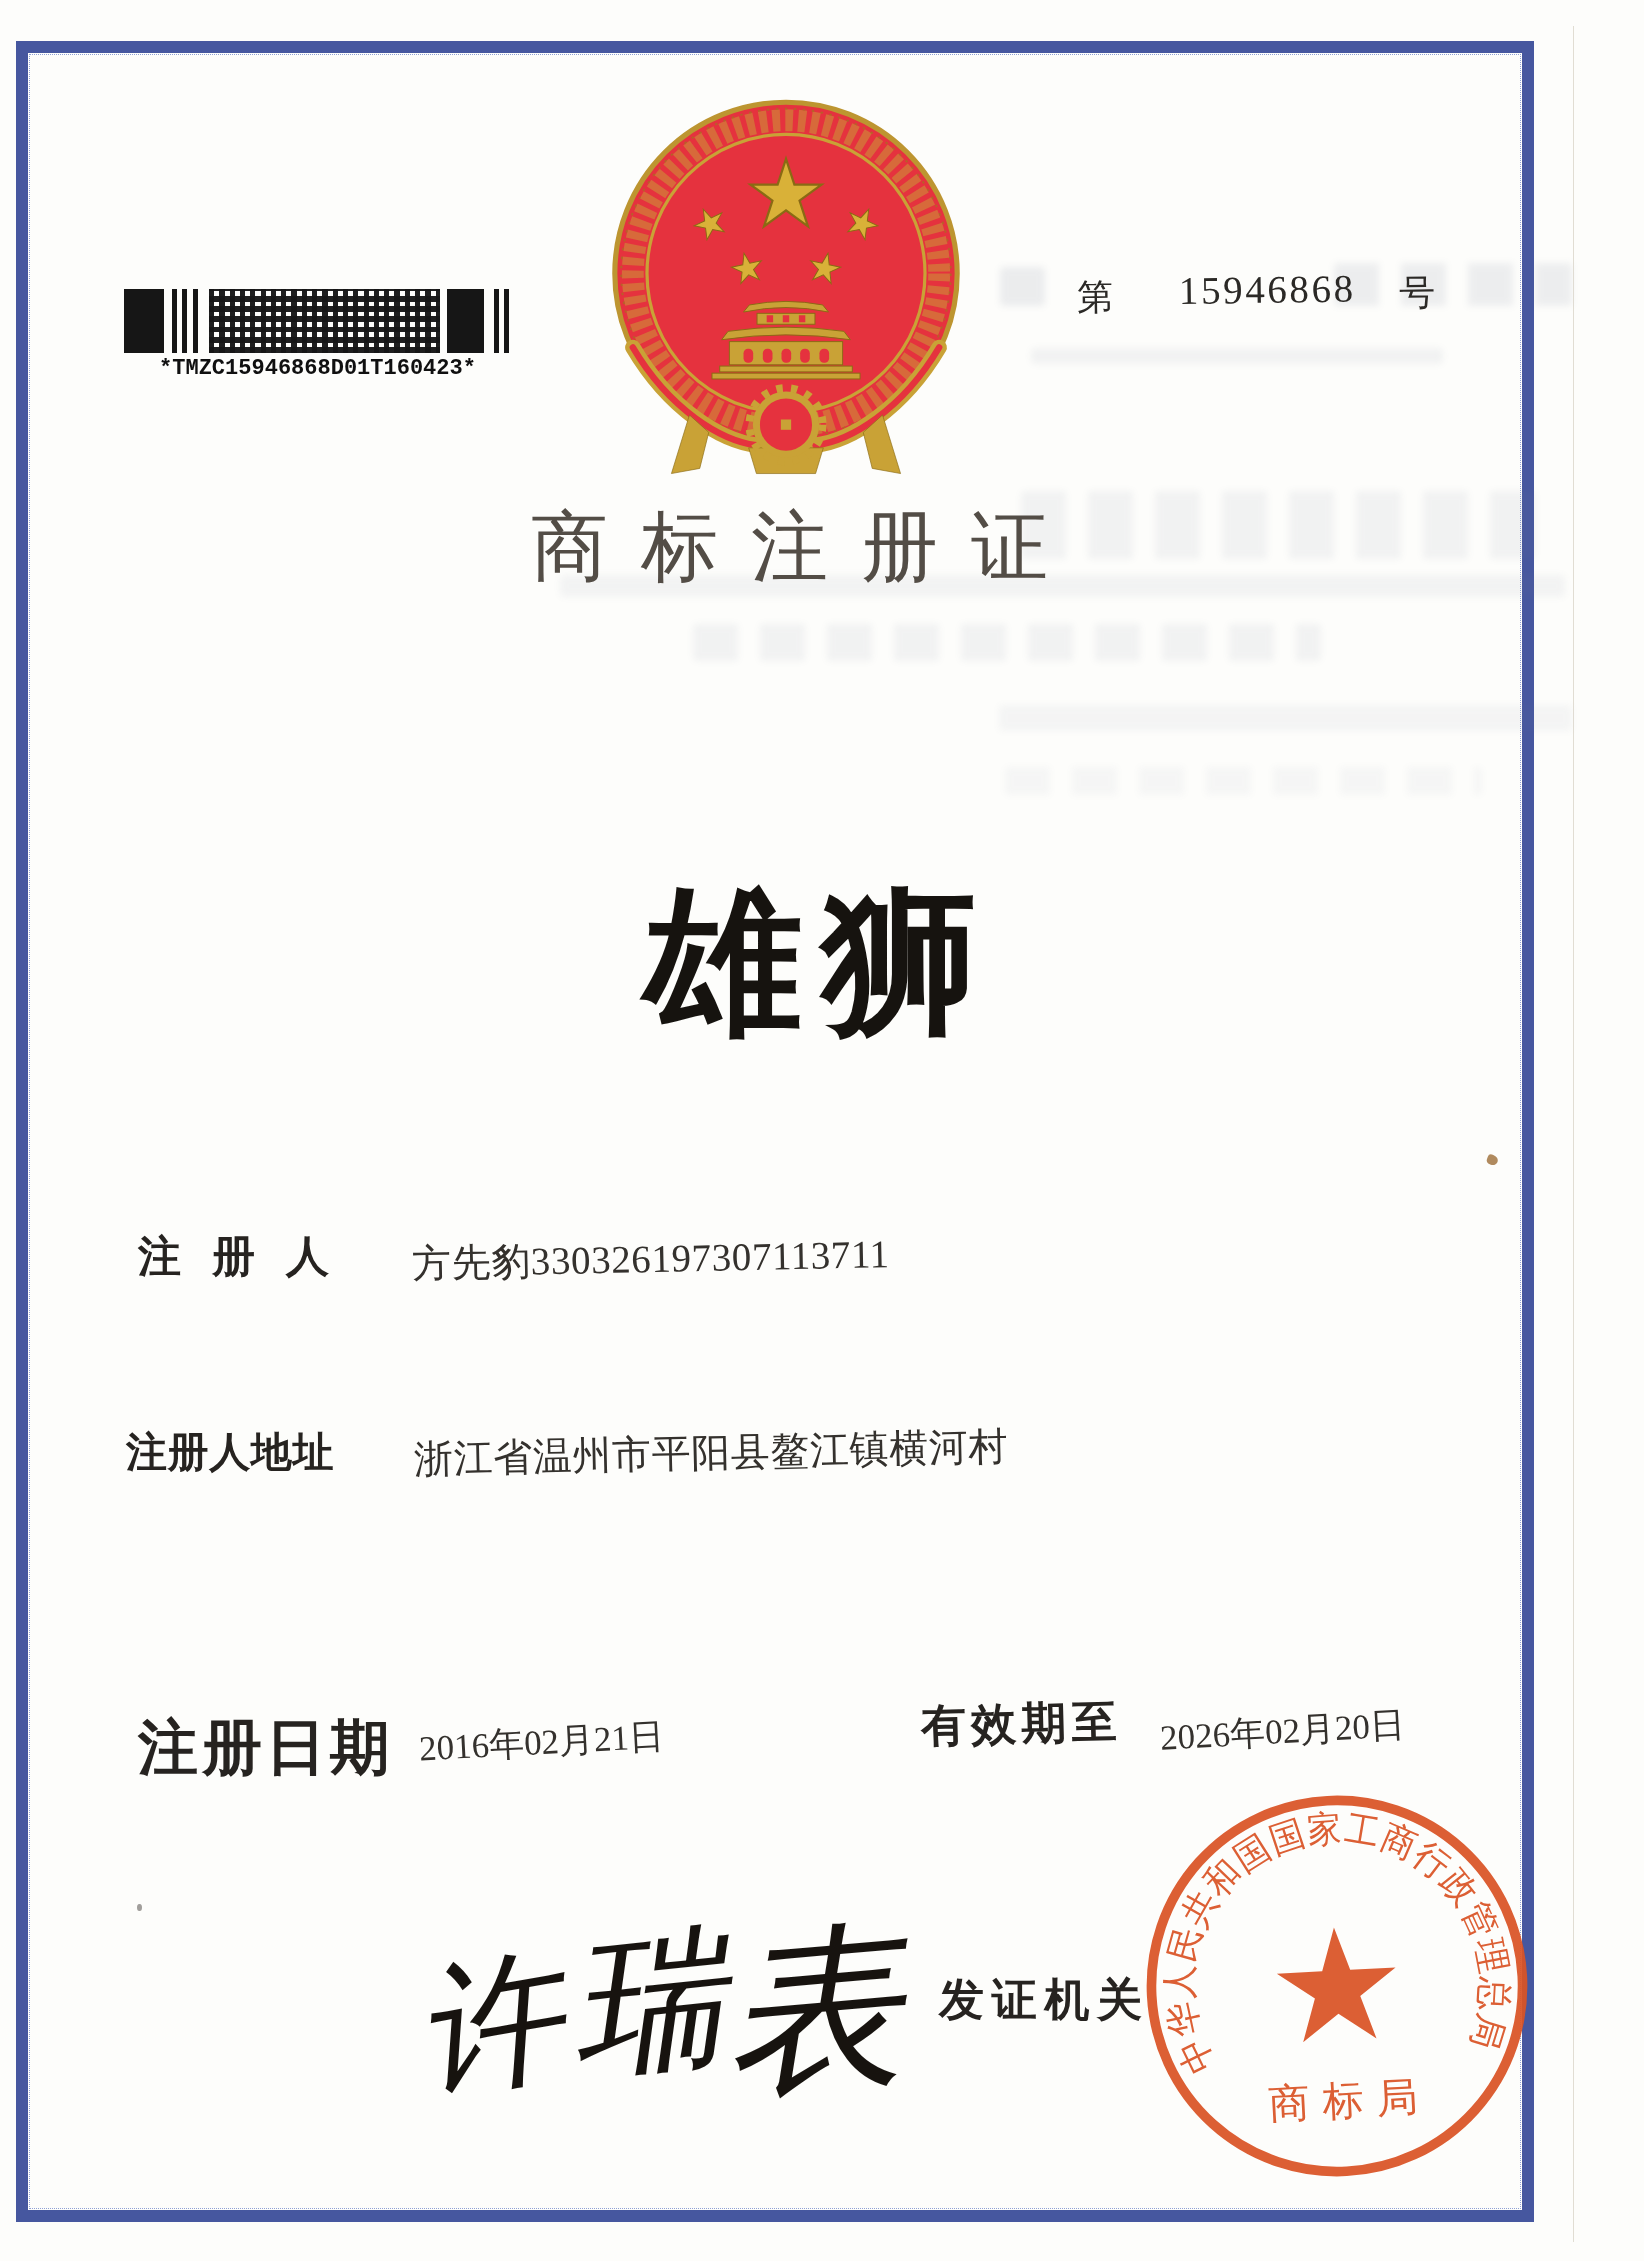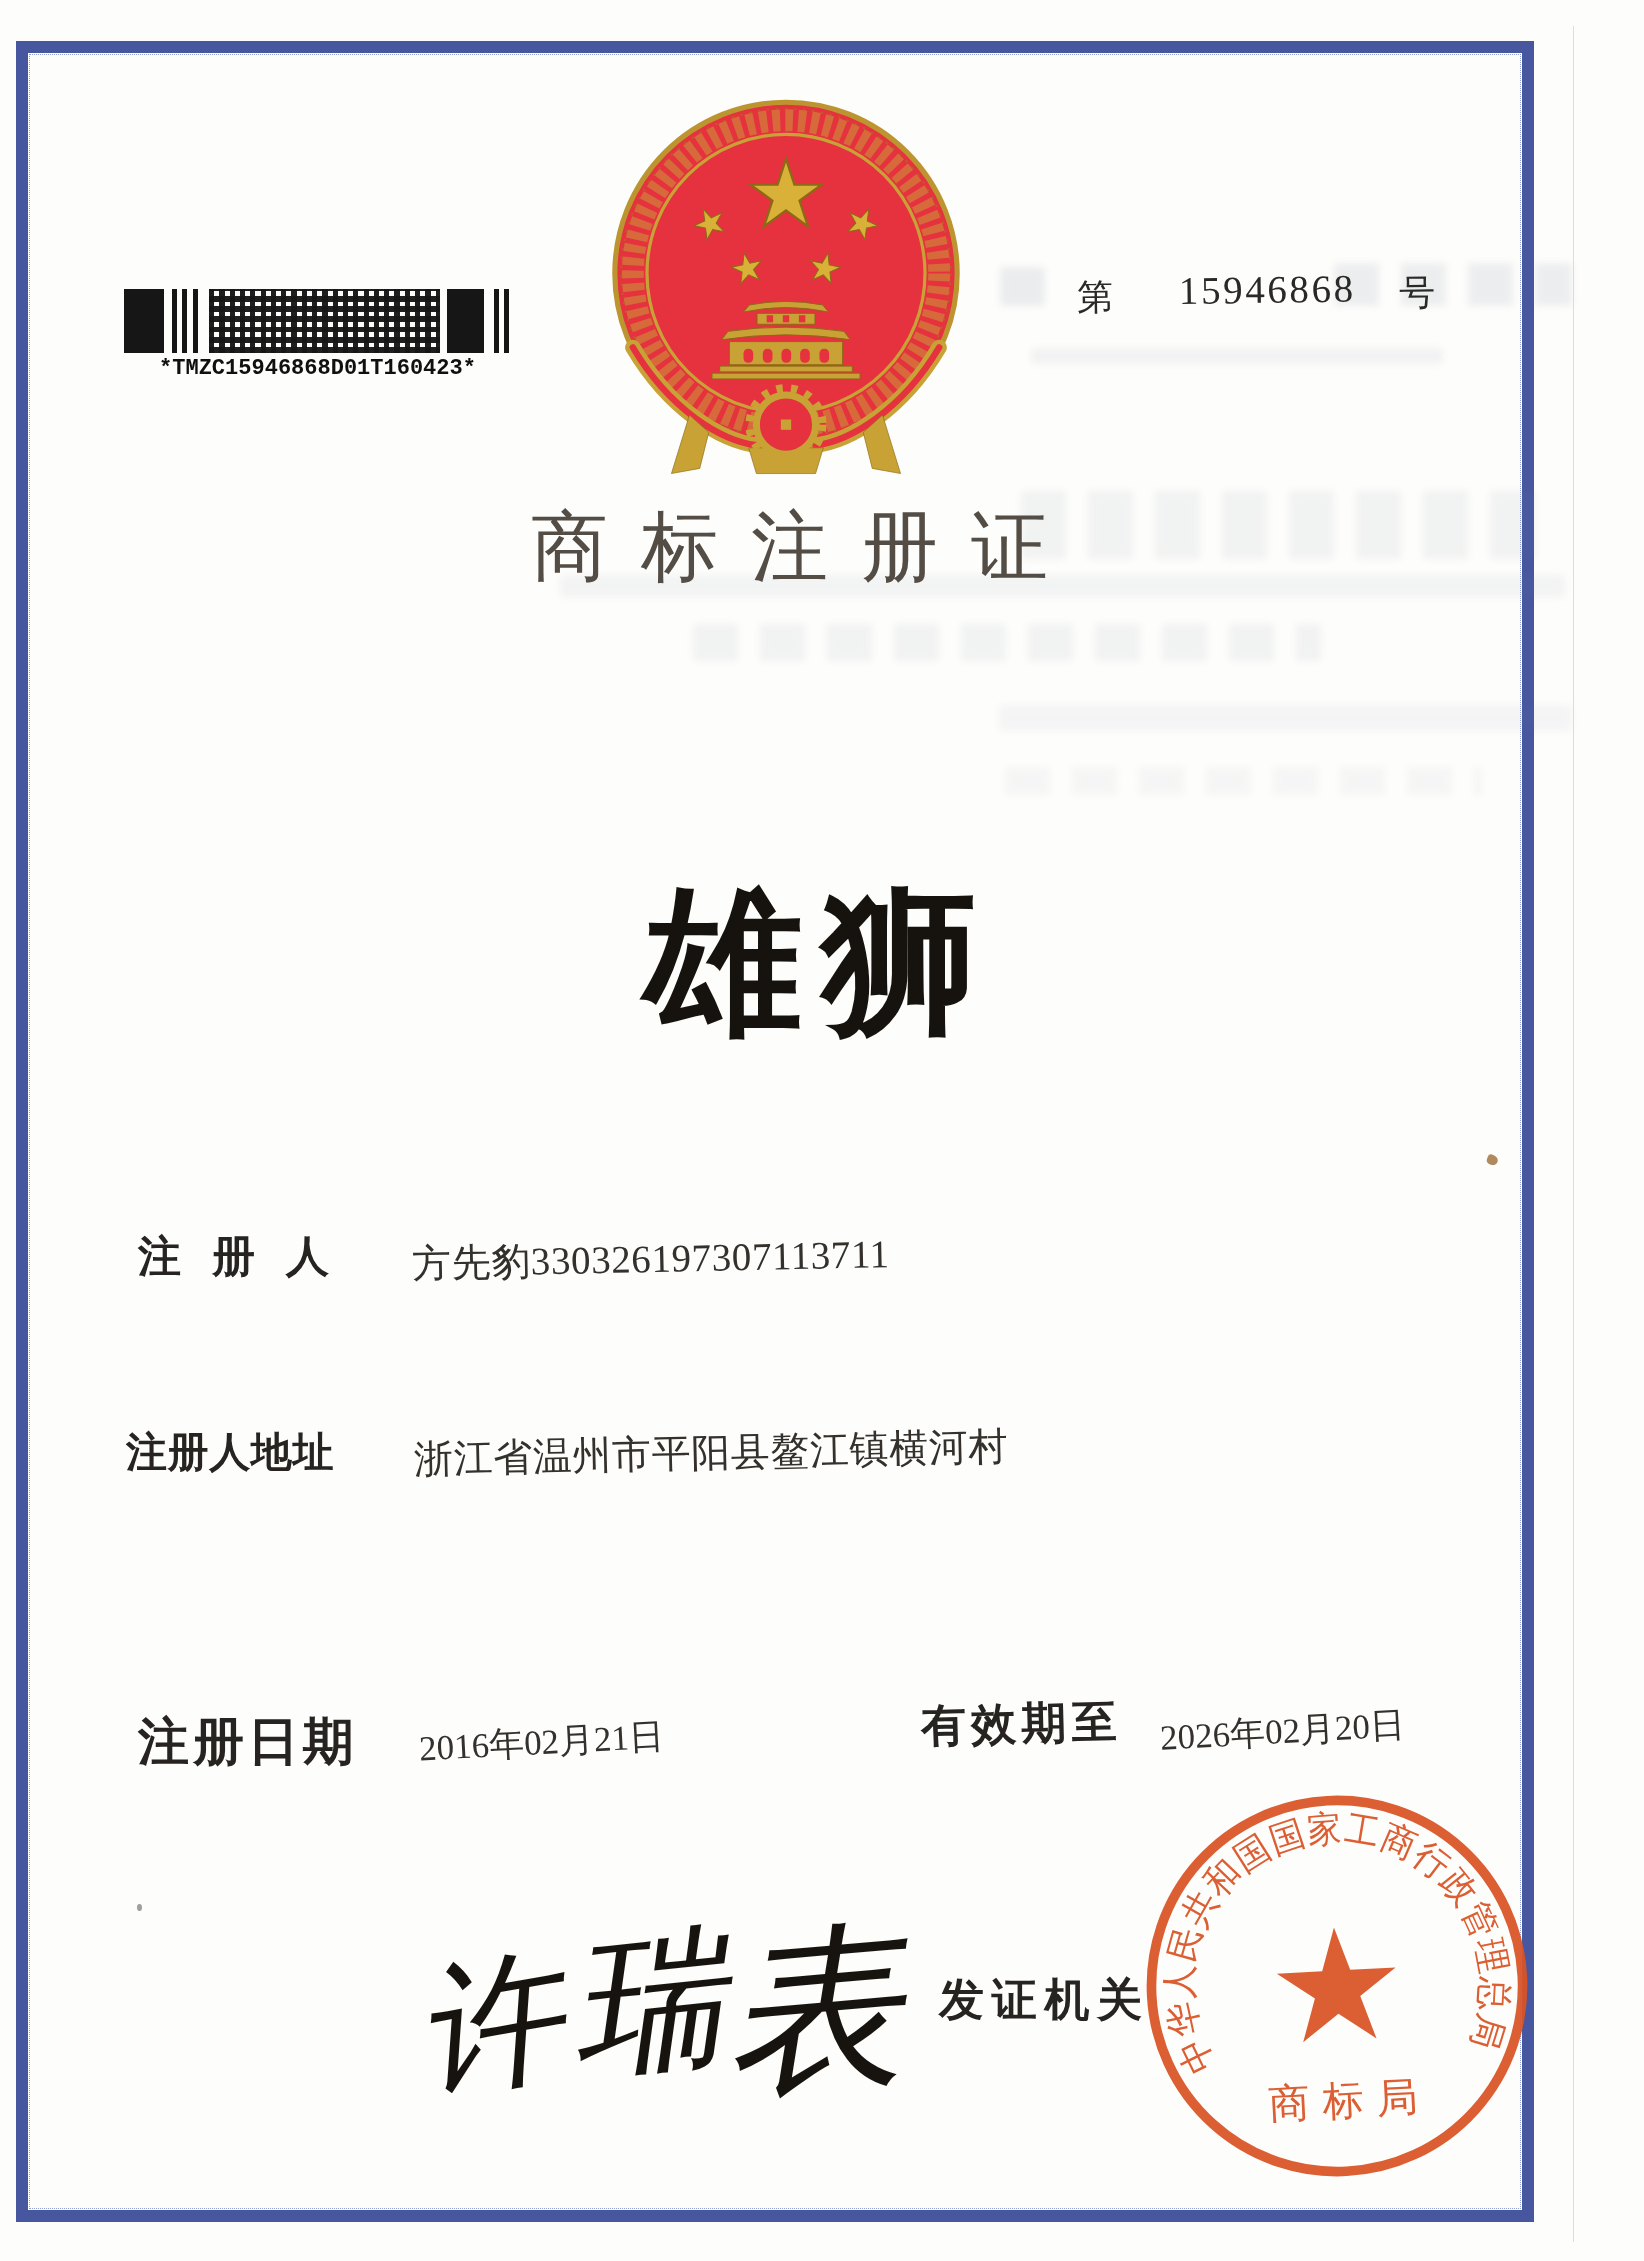--- a/index.html
+++ b/index.html
@@ -33,21 +33,21 @@
   
   .trademark{position:absolute;left:644px;top:857px;font-size:158px;letter-spacing:19.3px;
     color:#16130f;white-space:nowrap;font-weight:bold;}
   
   .lbl{position:absolute;font-weight:700;color:#262320;white-space:nowrap;}
   .val{position:absolute;color:#34312d;white-space:nowrap;}
   .lbl-registrant{left:126px;top:1228px;font-size:43px;letter-spacing:31px;margin-left:12px;}
   .val-registrant{left:412px;top:1232px;font-size:39px;letter-spacing:0.6px;transform:rotate(-1.2deg);}
   .lbl-address{left:126px;top:1425px;font-size:41px;letter-spacing:0.6px;}
   .val-address{left:414px;top:1426px;font-size:39px;letter-spacing:0.6px;transform:rotate(-1.3deg);}
-  .lbl-regdate{left:138px;top:1708px;font-size:51px;letter-spacing:3.9px;}
+  .lbl-regdate{left:138px;top:1708px;font-size:60px;letter-spacing:3.9px;}
   .val-regdate{left:419px;top:1719px;font-size:35px;transform:rotate(-3deg);}
   .lbl-valid{left:921px;top:1694px;font-size:45px;letter-spacing:5.2px;transform:rotate(-1.5deg);}
   .val-valid{left:1160px;top:1708px;font-size:35px;transform:rotate(-3.2deg);}
   .lbl-director{left:145px;top:1970px;font-size:44px;letter-spacing:102px;}
   .lbl-issuer{left:939px;top:1970px;font-size:45px;letter-spacing:7.7px;}
   
   .sig{position:absolute;color:#17130f;font-style:italic;
     font-family:"Liberation Serif","DejaVu Serif",serif;}
   .sig-1{left:416px;top:1929px;font-size:145px;transform:rotate(-10deg);}
   .sig-2{left:570px;top:1902px;font-size:153px;transform:rotate(-6deg);}

